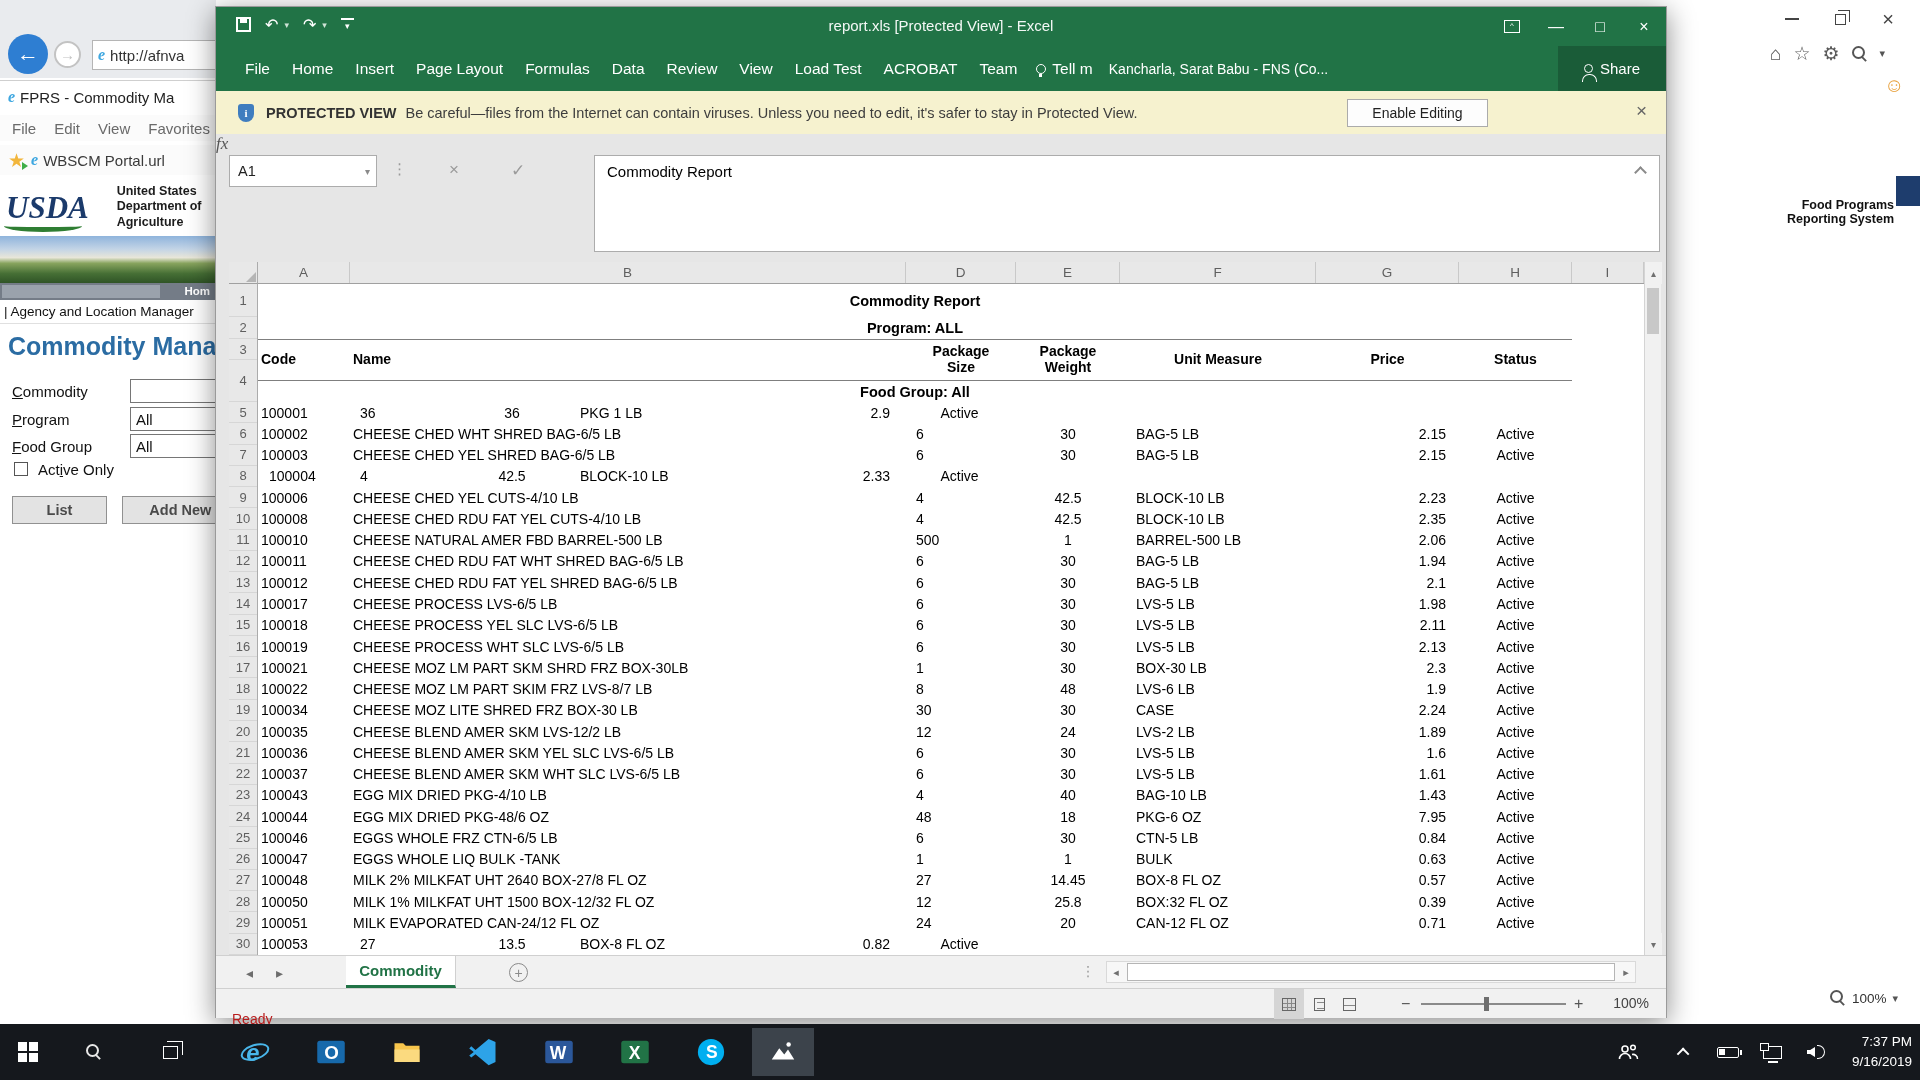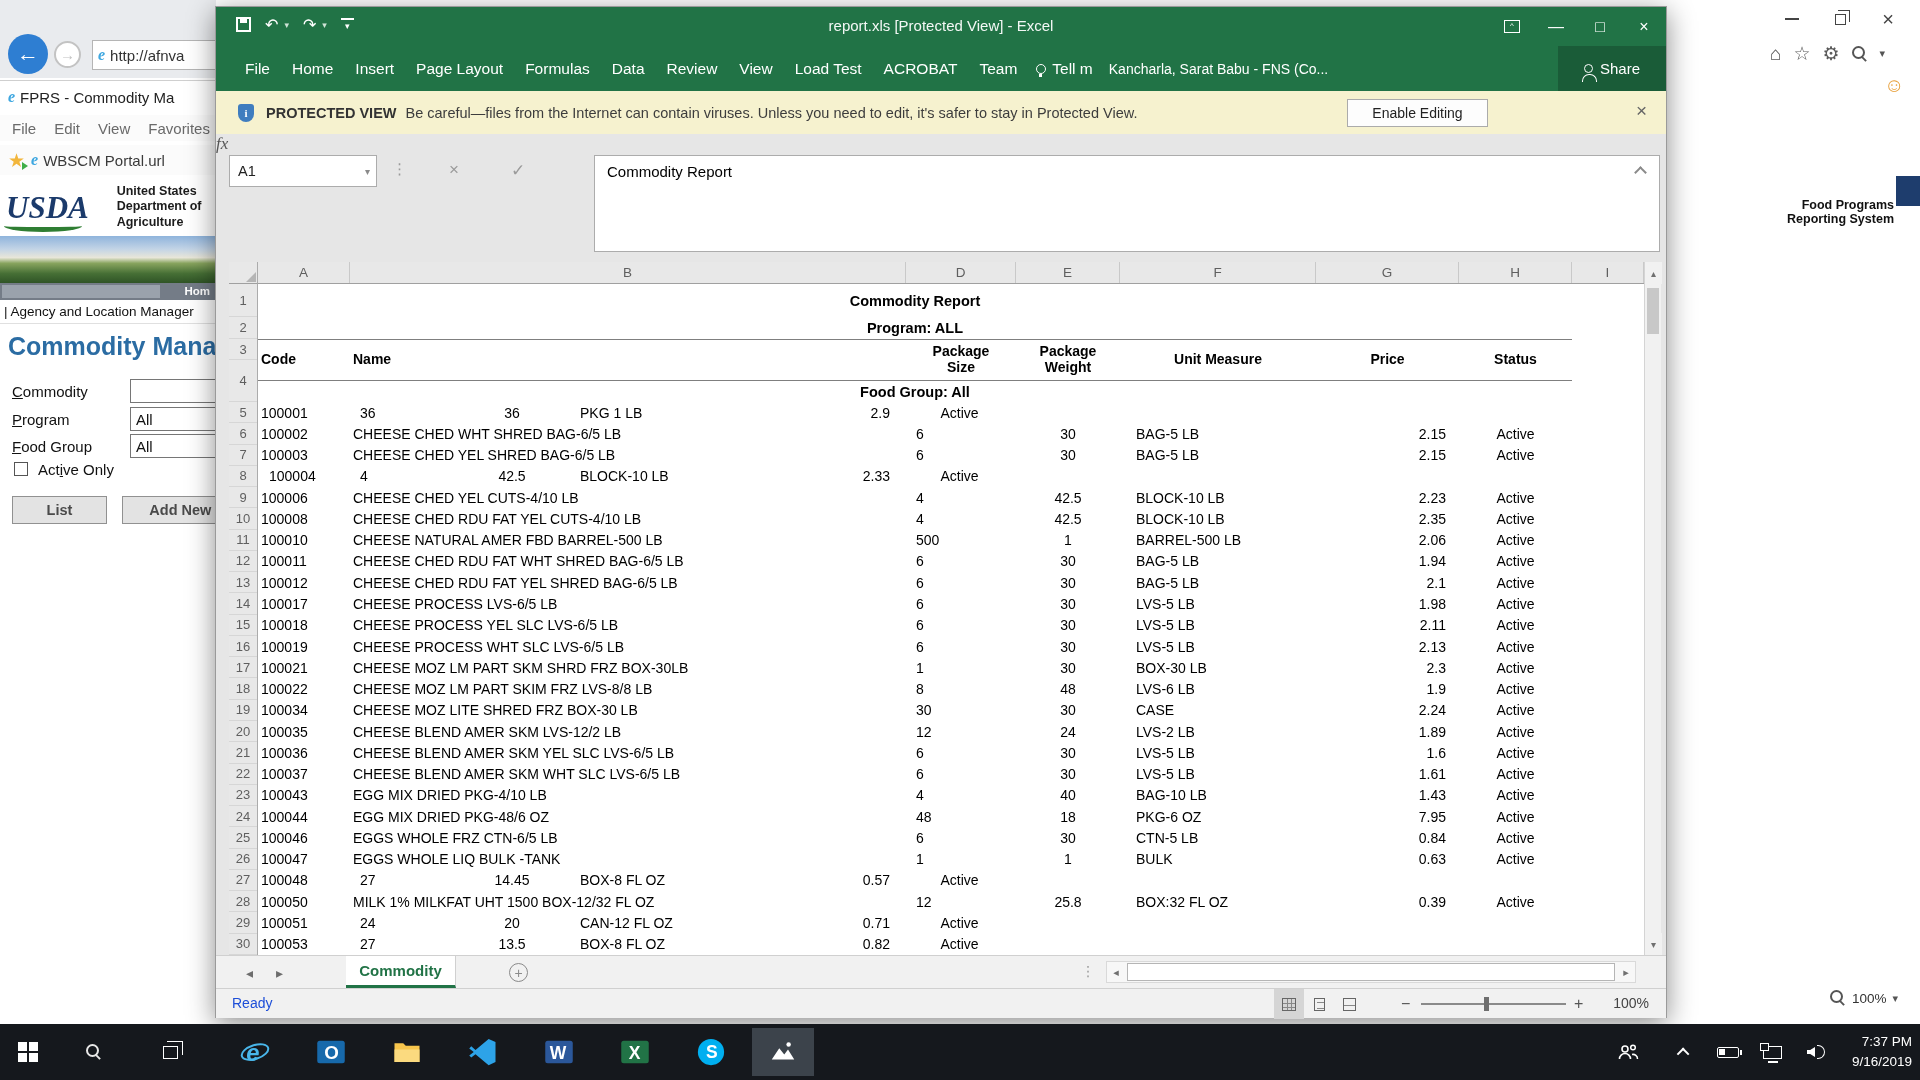--- a/index.html
+++ b/index.html
@@ -144,21 +144,21 @@
              border-bottom:3px solid #217346;display:flex;align-items:center;justify-content:center;
              font-size:15px;font-weight:bold;color:#217346;}
   #new-sheet{position:absolute;left:293px;top:7px;width:19px;height:19px;border:1px solid #8a8a8a;border-radius:50%;
              color:#8a8a8a;font-size:14px;display:flex;align-items:center;justify-content:center;}
   #tab-dots{position:absolute;left:865px;top:7px;color:#9a9a9a;font-size:14px;}
   #hscroll{position:absolute;left:890px;top:5px;width:530px;height:22px;background:#f7f7f7;border:1px solid #d9d9d9;}
   #hscroll .ha{position:absolute;top:0;width:18px;height:20px;display:flex;align-items:center;justify-content:center;font-size:11px;color:#707070;}
   #hthumb{position:absolute;left:20px;top:1px;width:488px;height:18px;background:#fff;border:1px solid #b5b5b5;}
 
   #xl-status{position:absolute;left:0;top:981px;width:100%;height:30px;background:#F1F1F1;border-top:1px solid #d0d0d0;}
-  #status-ready{position:absolute;left:16px;top:6px;font-size:14px;color:#1d4ed8;}
+  #status-ready{position:absolute;left:16px;top:22px;font-size:14px;color:#b91c1c;}
   #view-btns{position:absolute;left:1058px;top:0;display:flex;}
   .vb{width:30px;height:30px;display:flex;align-items:center;justify-content:center;}
   .vb.sel{background:#d5d5d5;}
   .vi-grid{width:14px;height:13px;border:1px solid #666;
      background:linear-gradient(#888,#888) 4px 0/1px 100% no-repeat,linear-gradient(#888,#888) 8px 0/1px 100% no-repeat,
                 linear-gradient(#888,#888) 0 4px/100% 1px no-repeat,linear-gradient(#888,#888) 0 8px/100% 1px no-repeat;}
   .vi-page{width:11px;height:13px;border:1px solid #666;background:linear-gradient(#888,#888) 2px 9px/7px 1px no-repeat,linear-gradient(#888,#888) 2px 3px/7px 1px no-repeat;}
   .vi-break{width:13px;height:13px;border:1px solid #666;background:linear-gradient(#888,#888) 0 6px/100% 1px no-repeat;}
   #zoom-minus{position:absolute;left:1185px;top:6px;font-size:16px;color:#555;}
   #zoom-track{position:absolute;left:1205px;top:14px;width:145px;height:2px;background:#8a8a8a;}
@@ -545,21 +545,21 @@
             <div class="gcell al" style="width: 92px;">100021</div>
             <div class="gcell al" style="width: 556px;">CHEESE MOZ LM PART SKM SHRD FRZ BOX-30LB</div>
             <div class="gcell asz" style="width: 110px;">1</div>
             <div class="gcell ac" style="width: 104px;">30</div>
             <div class="gcell aun" style="width: 196px;">BOX-30 LB</div>
             <div class="gcell apr" style="width: 143px;">2.3</div>
             <div class="gcell ac" style="width: 113px;">Active</div>
           </div>
           <div class="grow" style="height: 21.27px;">
             <div class="gcell al" style="width: 92px;">100022</div>
-            <div class="gcell al" style="width: 556px;">CHEESE MOZ LM PART SKIM FRZ LVS-8/8 LB</div>
+            <div class="gcell al" style="width: 556px;">CHEESE MOZ LM PART SKIM FRZ LVS-8/7 LB</div>
             <div class="gcell asz" style="width: 110px;">8</div>
             <div class="gcell ac" style="width: 104px;">48</div>
             <div class="gcell aun" style="width: 196px;">LVS-6 LB</div>
             <div class="gcell apr" style="width: 143px;">1.9</div>
             <div class="gcell ac" style="width: 113px;">Active</div>
           </div>
           <div class="grow" style="height: 21.27px;">
             <div class="gcell al" style="width: 92px;">100034</div>
             <div class="gcell al" style="width: 556px;">CHEESE MOZ LITE SHRED FRZ BOX-30 LB</div>
             <div class="gcell asz" style="width: 110px;">30</div>
@@ -626,37 +626,39 @@
             <div class="gcell al" style="width: 92px;">100047</div>
             <div class="gcell al" style="width: 556px;">EGGS WHOLE LIQ BULK -TANK</div>
             <div class="gcell asz" style="width: 110px;">1</div>
             <div class="gcell ac" style="width: 104px;">1</div>
             <div class="gcell aun" style="width: 196px;">BULK</div>
             <div class="gcell apr" style="width: 143px;">0.63</div>
             <div class="gcell ac" style="width: 113px;">Active</div>
           </div>
           <div class="grow" style="height: 21.27px;">
             <div class="gcell al" style="width: 92px;">100048</div>
+            <div class="gcell al" style="width: 556px;">MILK 2% MILKFAT UHT 2640 BOX-27/8 FL OZ</div>
             <div class="gcell asz" style="width: 110px;">27</div>
             <div class="gcell ac" style="width: 104px;">14.45</div>
             <div class="gcell aun" style="width: 196px;">BOX-8 FL OZ</div>
             <div class="gcell apr" style="width: 143px;">0.57</div>
             <div class="gcell ac" style="width: 113px;">Active</div>
           </div>
           <div class="grow" style="height: 21.27px;">
             <div class="gcell al" style="width: 92px;">100050</div>
             <div class="gcell al" style="width: 556px;">MILK 1% MILKFAT UHT 1500 BOX-12/32 FL OZ</div>
             <div class="gcell asz" style="width: 110px;">12</div>
             <div class="gcell ac" style="width: 104px;">25.8</div>
             <div class="gcell aun" style="width: 196px;">BOX:32 FL OZ</div>
             <div class="gcell apr" style="width: 143px;">0.39</div>
             <div class="gcell ac" style="width: 113px;">Active</div>
           </div>
           <div class="grow" style="height: 21.27px;">
             <div class="gcell al" style="width: 92px;">100051</div>
+            <div class="gcell al" style="width: 556px;">MILK EVAPORATED CAN-24/12 FL OZ</div>
             <div class="gcell asz" style="width: 110px;">24</div>
             <div class="gcell ac" style="width: 104px;">20</div>
             <div class="gcell aun" style="width: 196px;">CAN-12 FL OZ</div>
             <div class="gcell apr" style="width: 143px;">0.71</div>
             <div class="gcell ac" style="width: 113px;">Active</div>
           </div>
           <div class="grow" style="height: 21.27px;">
             <div class="gcell al" style="width: 92px;">100053</div>
             <div class="gcell asz" style="width: 110px;">27</div>
             <div class="gcell ac" style="width: 104px;">13.5</div>

